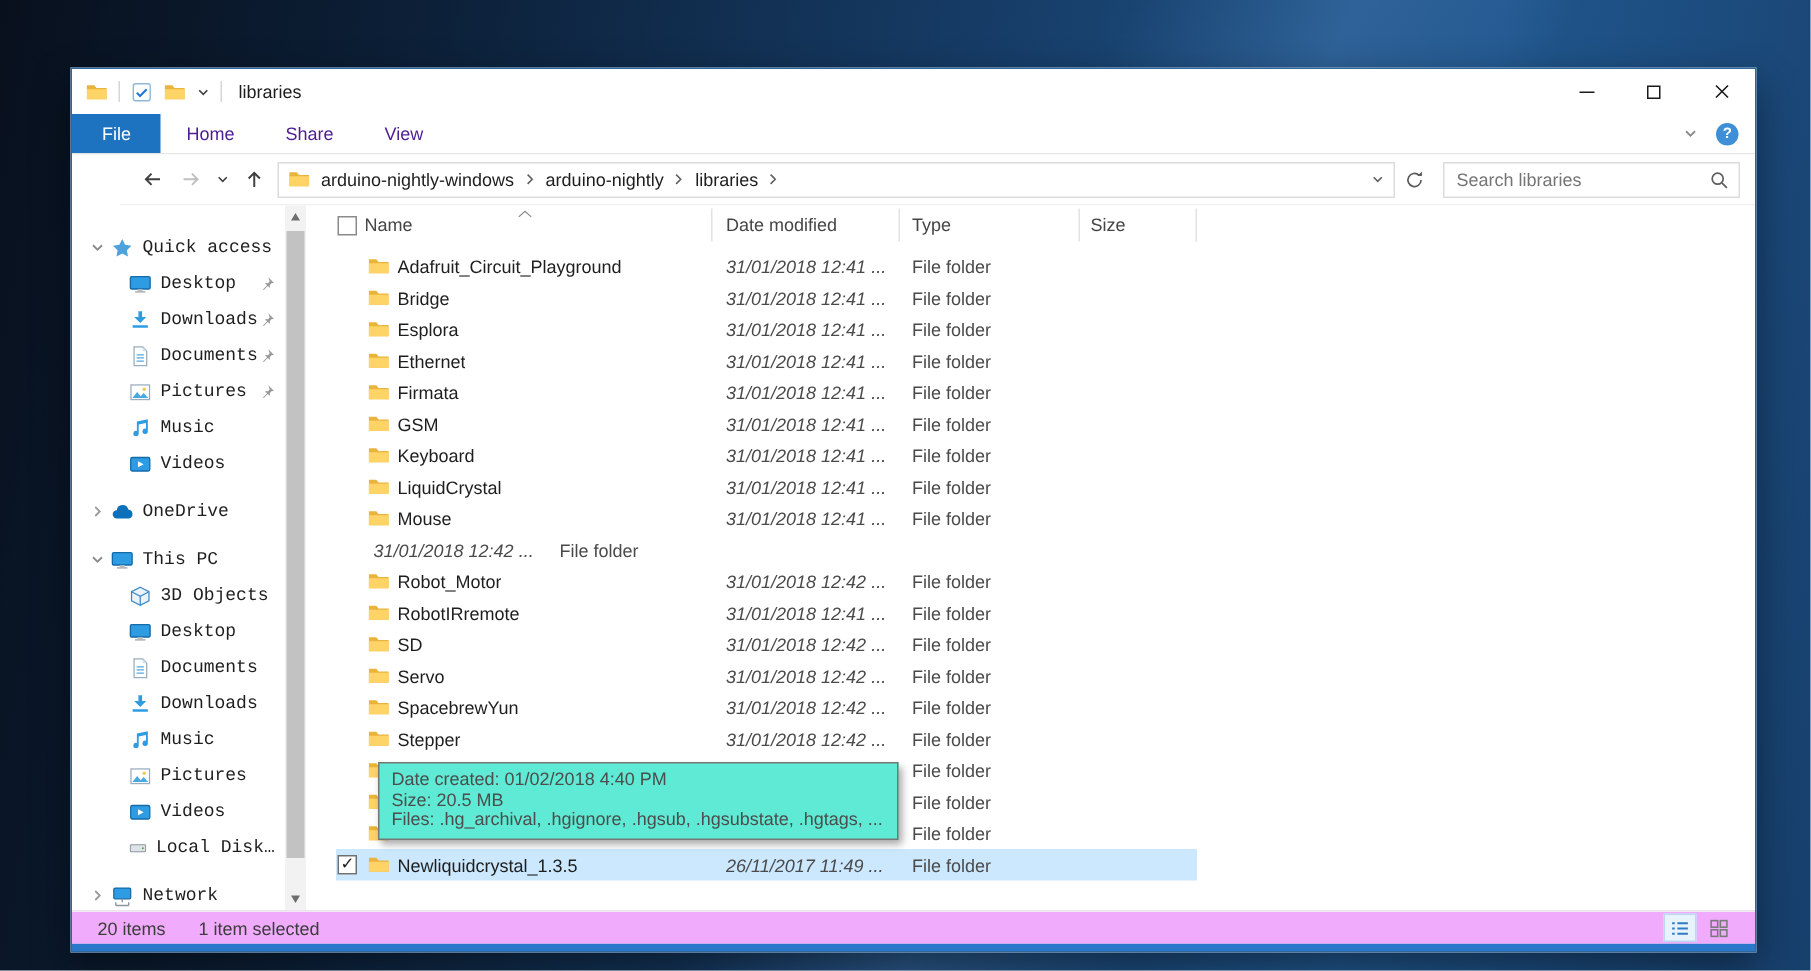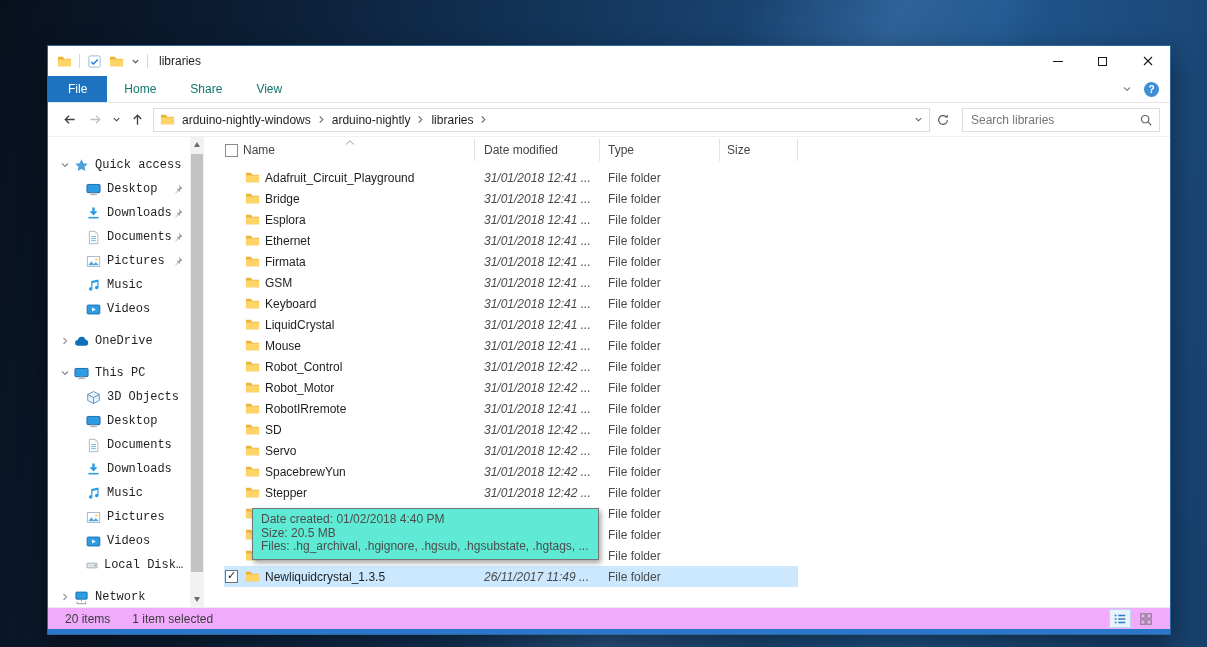--- a/index.html
+++ b/index.html
@@ -21,29 +21,29 @@
   .qat-div { width:1px; height:14px; background:#d6d6d6; }
   .qbtn { display:flex; align-items:center; justify-content:center; }
   .title-text { margin-left:11px; color:#1e1e1e; }
   .controls { margin-left:auto; display:flex; height:100%; }
   .ctrl { width:45px; height:100%; display:flex; align-items:center; justify-content:center; }
   .glyph-min { width:10px; height:1px; background:#1a1a1a; display:block; }
   .glyph-max { width:9px; height:9px; border:1px solid #1a1a1a; display:block; }
 
   
   .ribbon { flex:0 0 27px; display:flex; align-items:stretch; border-bottom:1px solid #e6e6e6; background:#fff; }
-  .tab { display:flex; align-items:center; padding:0 17px; color:#0f766e; }
+  .tab { display:flex; align-items:center; padding:0 17px; color:#4c1d95; }
   .tab-file { background:#1e73c0; color:#fff; padding:0 20px; }
   .ribbon-right { margin-left:auto; display:flex; align-items:center; gap:12px; padding-right:11px; }
   .help-circle { width:15px; height:15px; border-radius:50%; background:#3f8fd6; color:#fff;
     font-size:10px; font-weight:bold; display:flex; align-items:center; justify-content:center; }
 
   
   .addr-row { flex:0 0 34px; display:flex; align-items:center; padding:0 10px 0 8px;
-    border-bottom:1px solid #f0f0f0; background:#fff; }
+    border-bottom:1px solid #f0f0f0; background:#fff;margin-left:32px; }
   .nav-btn { width:26px; height:24px; display:flex; align-items:center; justify-content:center; }
   .nav-btn.caret { width:16px; }
   .addr-box { flex:1; height:24px; border:1px solid #dcdcdc; background:#fff;
     display:flex; align-items:center; padding:0 6px; margin-left:3px; }
   .crumb { padding:0 7px; white-space:nowrap; }
   .crumb-sep { display:flex; align-items:center; }
   .addr-end { margin-left:auto; display:flex; align-items:center; }
   .refresh-btn { width:26px; height:24px; display:flex; align-items:center; justify-content:center; }
   .search-box { width:198px; height:24px; border:1px solid #dcdcdc; margin-left:6px;
     display:flex; align-items:center; background:#fff; }
@@ -601,27 +601,20 @@
             </div>
             <div class="c-date">31/01/2018 12:41 ...</div>
             <div class="c-type">File folder</div>
             <div class="c-size"></div>
           </div>
 
           <div class="row">
             <div class="c-check">
               <span class="row-checkbox"></span>
             </div>
-            <div class="c-name">
-              <svg class="ic" viewBox="0 0 16 16">
-                  <path d="M1 3h5.3l1.5 2H15v8H1z" fill="#e9b43c"></path>
-                  <path d="M1 5.8h14V13H1z" fill="#ffd467"></path>
-                </svg>
-              <span class="fname">Robot_Control</span>
-            </div>
             <div class="c-date">31/01/2018 12:42 ...</div>
             <div class="c-type">File folder</div>
             <div class="c-size"></div>
           </div>
 
           <div class="row">
             <div class="c-check">
               <span class="row-checkbox"></span>
             </div>
             <div class="c-name">

